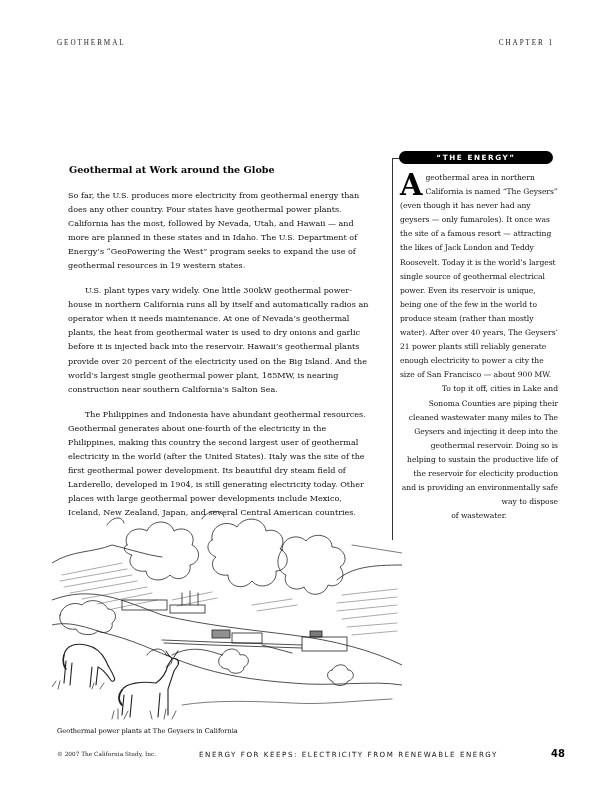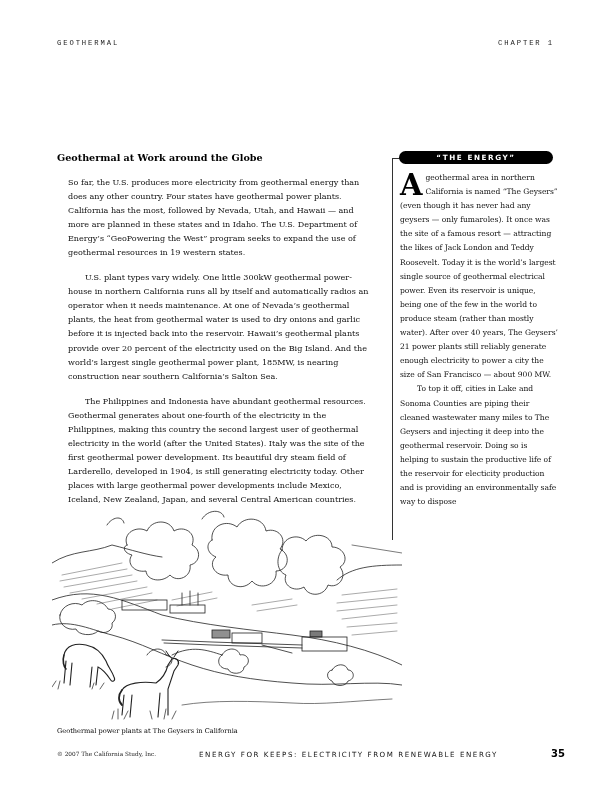--- a/index.html
+++ b/index.html
@@ -1,29 +1,29 @@
 <!DOCTYPE html>
 <html><head>
   <meta charset="utf-8">
   <style>
     html, body { margin: 0; padding: 0; background: #ffffff; }
     body { width: 612px; height: 792px; position: relative; overflow: hidden; color: #111; }
     .running-head {
-      position: absolute; top: 39px; font-family: Liberation Mono, monospace;
+      position: absolute; top: 39px; font-family: Liberation Serif, serif;
       font-size: 7.2px; letter-spacing: 1.9px; color: #222;
     }
     .running-head.left { left: 57px; }
     .running-head.right { right: 58px; }
 
     .main-col {
       position: absolute; left: 57px; top: 151px; width: 324px;
       font-family: "DejaVu Serif", serif; font-size: 8.05px; line-height: 14.05px; color: #111;
     }
     .main-col h2 {
-      margin: 0; font-family: "DejaVu Serif", serif; font-weight: bold;
+      margin: 12px; font-family: "DejaVu Serif", serif; font-weight: bold;
       font-size: 9.6px; line-height: 14px; color: #000;
     }
     .main-col p { margin: 11px; text-align: left; }
     .main-col p.indent { text-indent: 17px; }
 
     .sidebar-rule {
       position: absolute; left: 392px; top: 158px; width: 1px; height: 382px; background: #333;
     }
     .sidebar-rule-top {
       position: absolute; left: 392px; top: 158px; width: 10px; height: 1px; background: #333;
@@ -32,21 +32,21 @@
       position: absolute; left: 399px; top: 151px; width: 154px; height: 13px;
       background: #000; border-radius: 7px; color: #fff; text-align: center;
       font-family: "DejaVu Sans", sans-serif; font-weight: bold; font-size: 7.2px;
       line-height: 13px; letter-spacing: 1.6px;
     }
     .sidebar-body {
       position: absolute; left: 400px; top: 171px; width: 158px;
       font-family: "DejaVu Serif", serif; font-size: 7.55px; line-height: 14.1px; color: #111;
     }
     .sidebar-body p { margin: 0; }
-    .sidebar-body p.indent { text-indent: 17px; }
+    .sidebar-body p.indent { text-indent: 17px; text-align: right; }
     .sidebar-body .dropcap {
       float: left; font-family: "DejaVu Serif", serif; font-weight: bold;
       font-size: 29px; line-height: 24px; margin: 2px 3px 0 0; color: #000;
     }
     .sidebar-body p.last-line { text-align: center; text-indent: 0; }
 
     .illustration { position: absolute; left: 52px; top: 505px; width: 350px; height: 218px; }
 
     .caption {
       position: absolute; left: 57px; top: 727px;
@@ -78,20 +78,21 @@
   <p class="indent">The Philippines and Indonesia have abundant geothermal resources. Geothermal generates about one-fourth of the electricity in the Philippines, making this country the second largest user of geothermal electricity in the world (after the United States). Italy was the site of the first geothermal power development. Its beautiful dry steam field of Larderello, developed in 1904, is still generating electricity today. Other places with large geothermal power developments include Mexico, Iceland, New Zealand, Japan, and several Central American countries.</p>
 </div>
 
 <div class="sidebar-rule"></div>
 <div class="sidebar-rule-top"></div>
 <div class="sidebar-banner">“THE ENERGY”</div>
 
 <div class="sidebar-body">
   <p><span class="dropcap">A</span><span>geothermal area in northern California is named “The Geysers” (even though it has never had any geysers — only fumaroles). It once was the site of a famous resort — attracting the likes of Jack London and Teddy Roosevelt. Today it is the world’s largest single source of geothermal electrical power. Even its reservoir is unique, being one of the few in the world to produce steam (rather than mostly water). After over 40 years, The Geysers’ 21 power plants still reliably generate enough electricity to power a city the size of San Francisco — about 900 MW.</span></p>
   <p class="indent">To top it off, cities in Lake and Sonoma Counties are piping their cleaned wastewater many miles to The Geysers and injecting it deep into the geothermal reservoir. Doing so is helping to sustain the productive life of the reservoir for electicity production and is providing an environmentally safe way to dispose</p>
+  <p class="last-line">of wastewater.</p>
 </div>
 
 <svg class="illustration" viewBox="0 0 350 218" xmlns="http://www.w3.org/2000/svg">
   <g fill="none" stroke="#222" stroke-width="0.8" stroke-linecap="round">
 
     <path d="M0 58 C20 45 40 48 60 40 C80 45 95 50 110 52"></path>
     <path d="M285 75 C300 62 320 60 350 60"></path>
     <path d="M0 95 C40 80 70 95 110 110 C150 120 200 125 240 130 C280 135 320 145 350 160"></path>
 
     <g stroke-width="0.5" stroke="#555">
@@ -154,13 +155,13 @@
 
     <path d="M130 200 C160 195 200 196 240 198 C270 200 300 196 340 194" stroke-width="0.6"></path>
     <path d="M300 40 L350 48" stroke-width="0.6"></path>
   </g>
 </svg>
 
 <div class="caption">Geothermal power plants at The Geysers in California</div>
 
 <div class="footer-copyright">© 2007 The California Study, Inc.</div>
 <div class="footer-title">ENERGY FOR KEEPS: ELECTRICITY FROM RENEWABLE ENERGY</div>
-<div class="footer-page">35</div>
+<div class="footer-page">48</div>
 
 </body></html>

